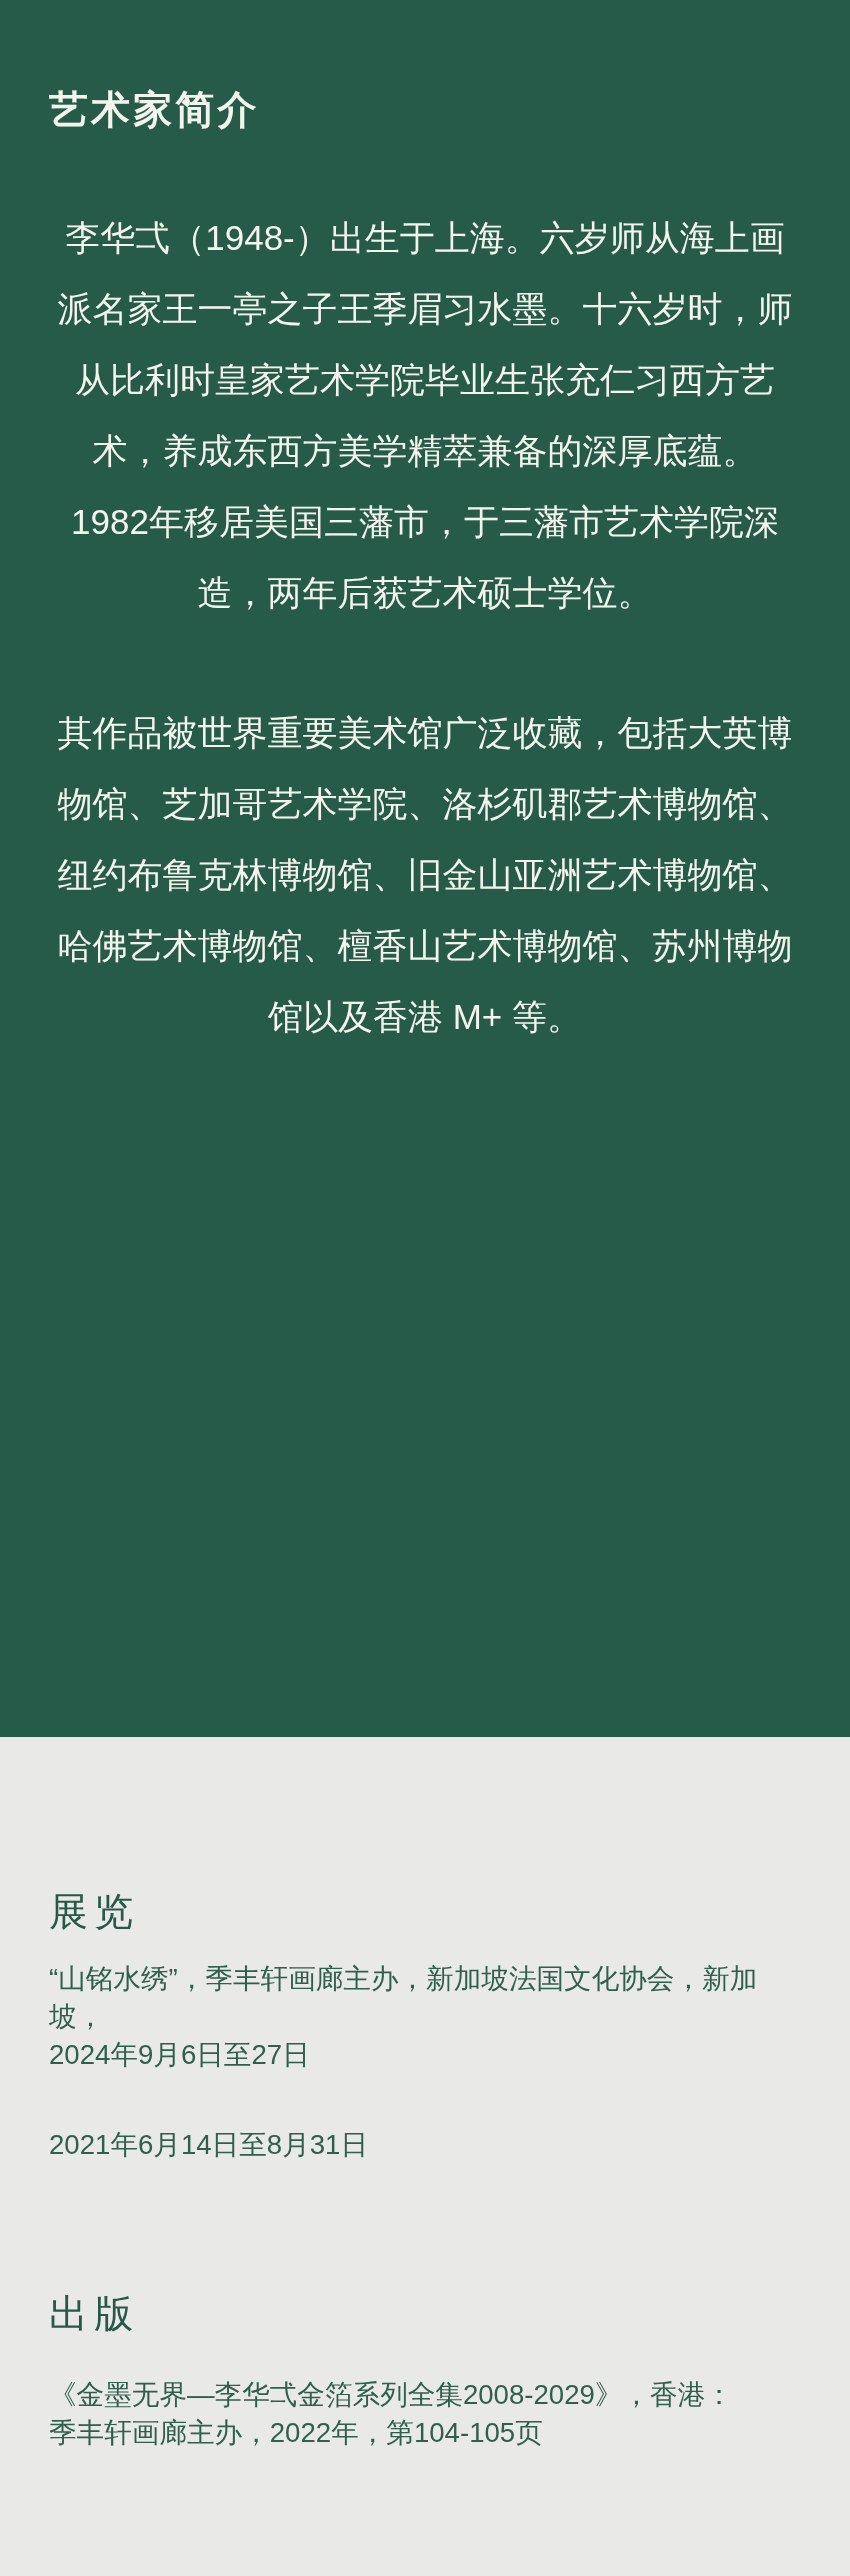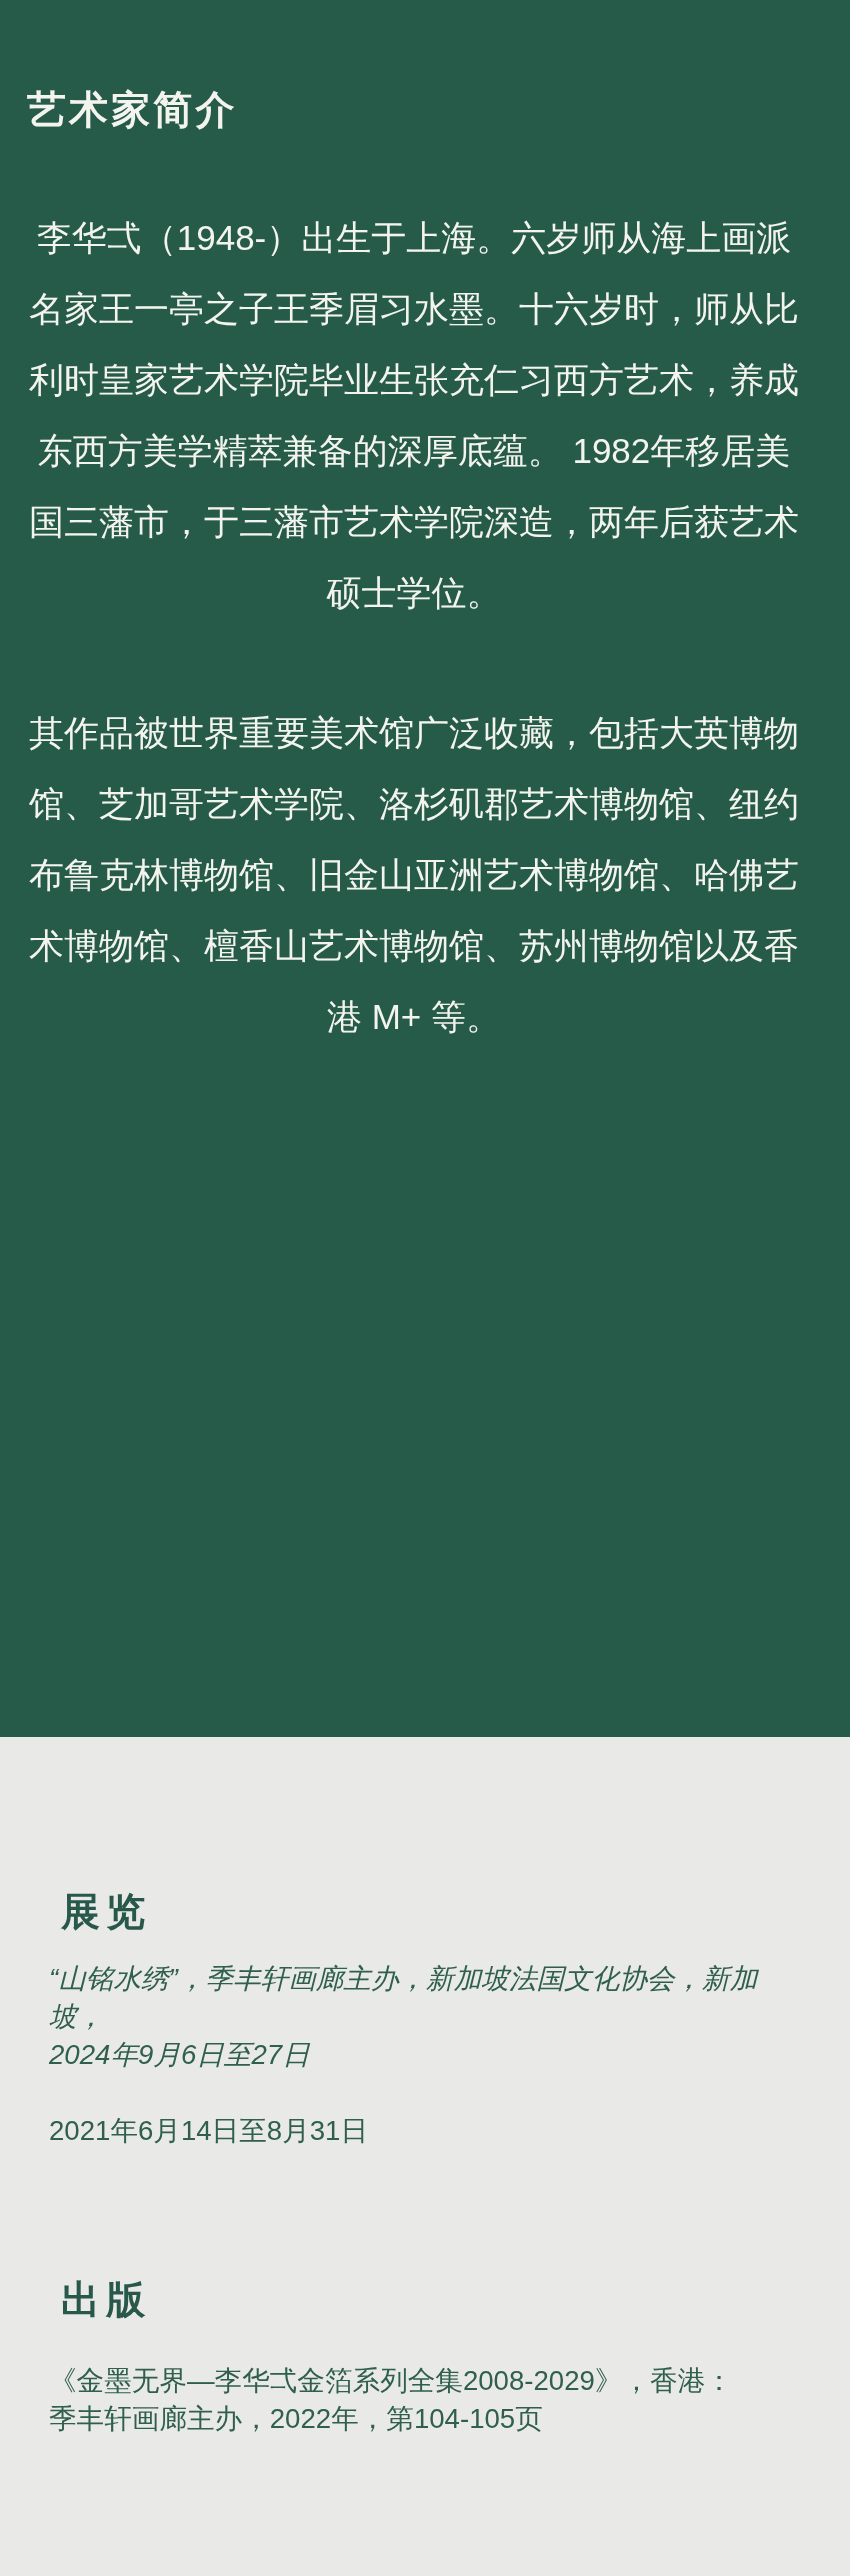--- a/index.html
+++ b/index.html
@@ -12,21 +12,21 @@
     font-family: "Liberation Sans", "DejaVu Sans", sans-serif;
     background: #E9E9E8;
   }
   
   .bio-section {
     box-sizing: border-box;
     width: 850px;
     height: 1737px;
     background: #275B49;
     color: #F4F4EF;
-    padding: 82px 49px 0 27px;
+    padding: 82px 49px 0 49px;
     overflow: hidden;
   }
   .bio-title {
     margin: 0 0 65px 0;
     font-size: 39px;
     line-height: 55px;
     font-weight: 700;
     letter-spacing: 3.1px;
   }
   .bio-paragraph {
@@ -43,39 +43,38 @@
   .info-section {
     box-sizing: border-box;
     width: 850px;
     height: 839px;
     background: #E9E9E8;
     color: #2F5F4D;
     padding: 149px 49px 0 49px;
     overflow: hidden;
   }
   .info-heading {
-    margin: 0 0 22px 12px;
+    margin: 0 0 22px 0;
     font-size: 39px;
     line-height: 52px;
-    font-weight: 700;
+    font-weight: 400;
     letter-spacing: 6.3px;
     color: #27584A;
   }
   .info-heading.pub {
     margin-top: 124px;
     margin-bottom: 36px;
   }
   .info-entry {
     font-size: 27.6px;
     line-height: 38px;
     font-weight: 400;
   }
   .info-entry.gap-below {
-    margin-bottom: 38px;
-    font-style: italic;
+    margin-bottom: 52px;
   }
   .info-entry div {
     white-space: normal;
   }
 </style>
 </head>
 <body>
 
 <section class="bio-section">
   <h1 class="bio-title">艺术家简介</h1>

